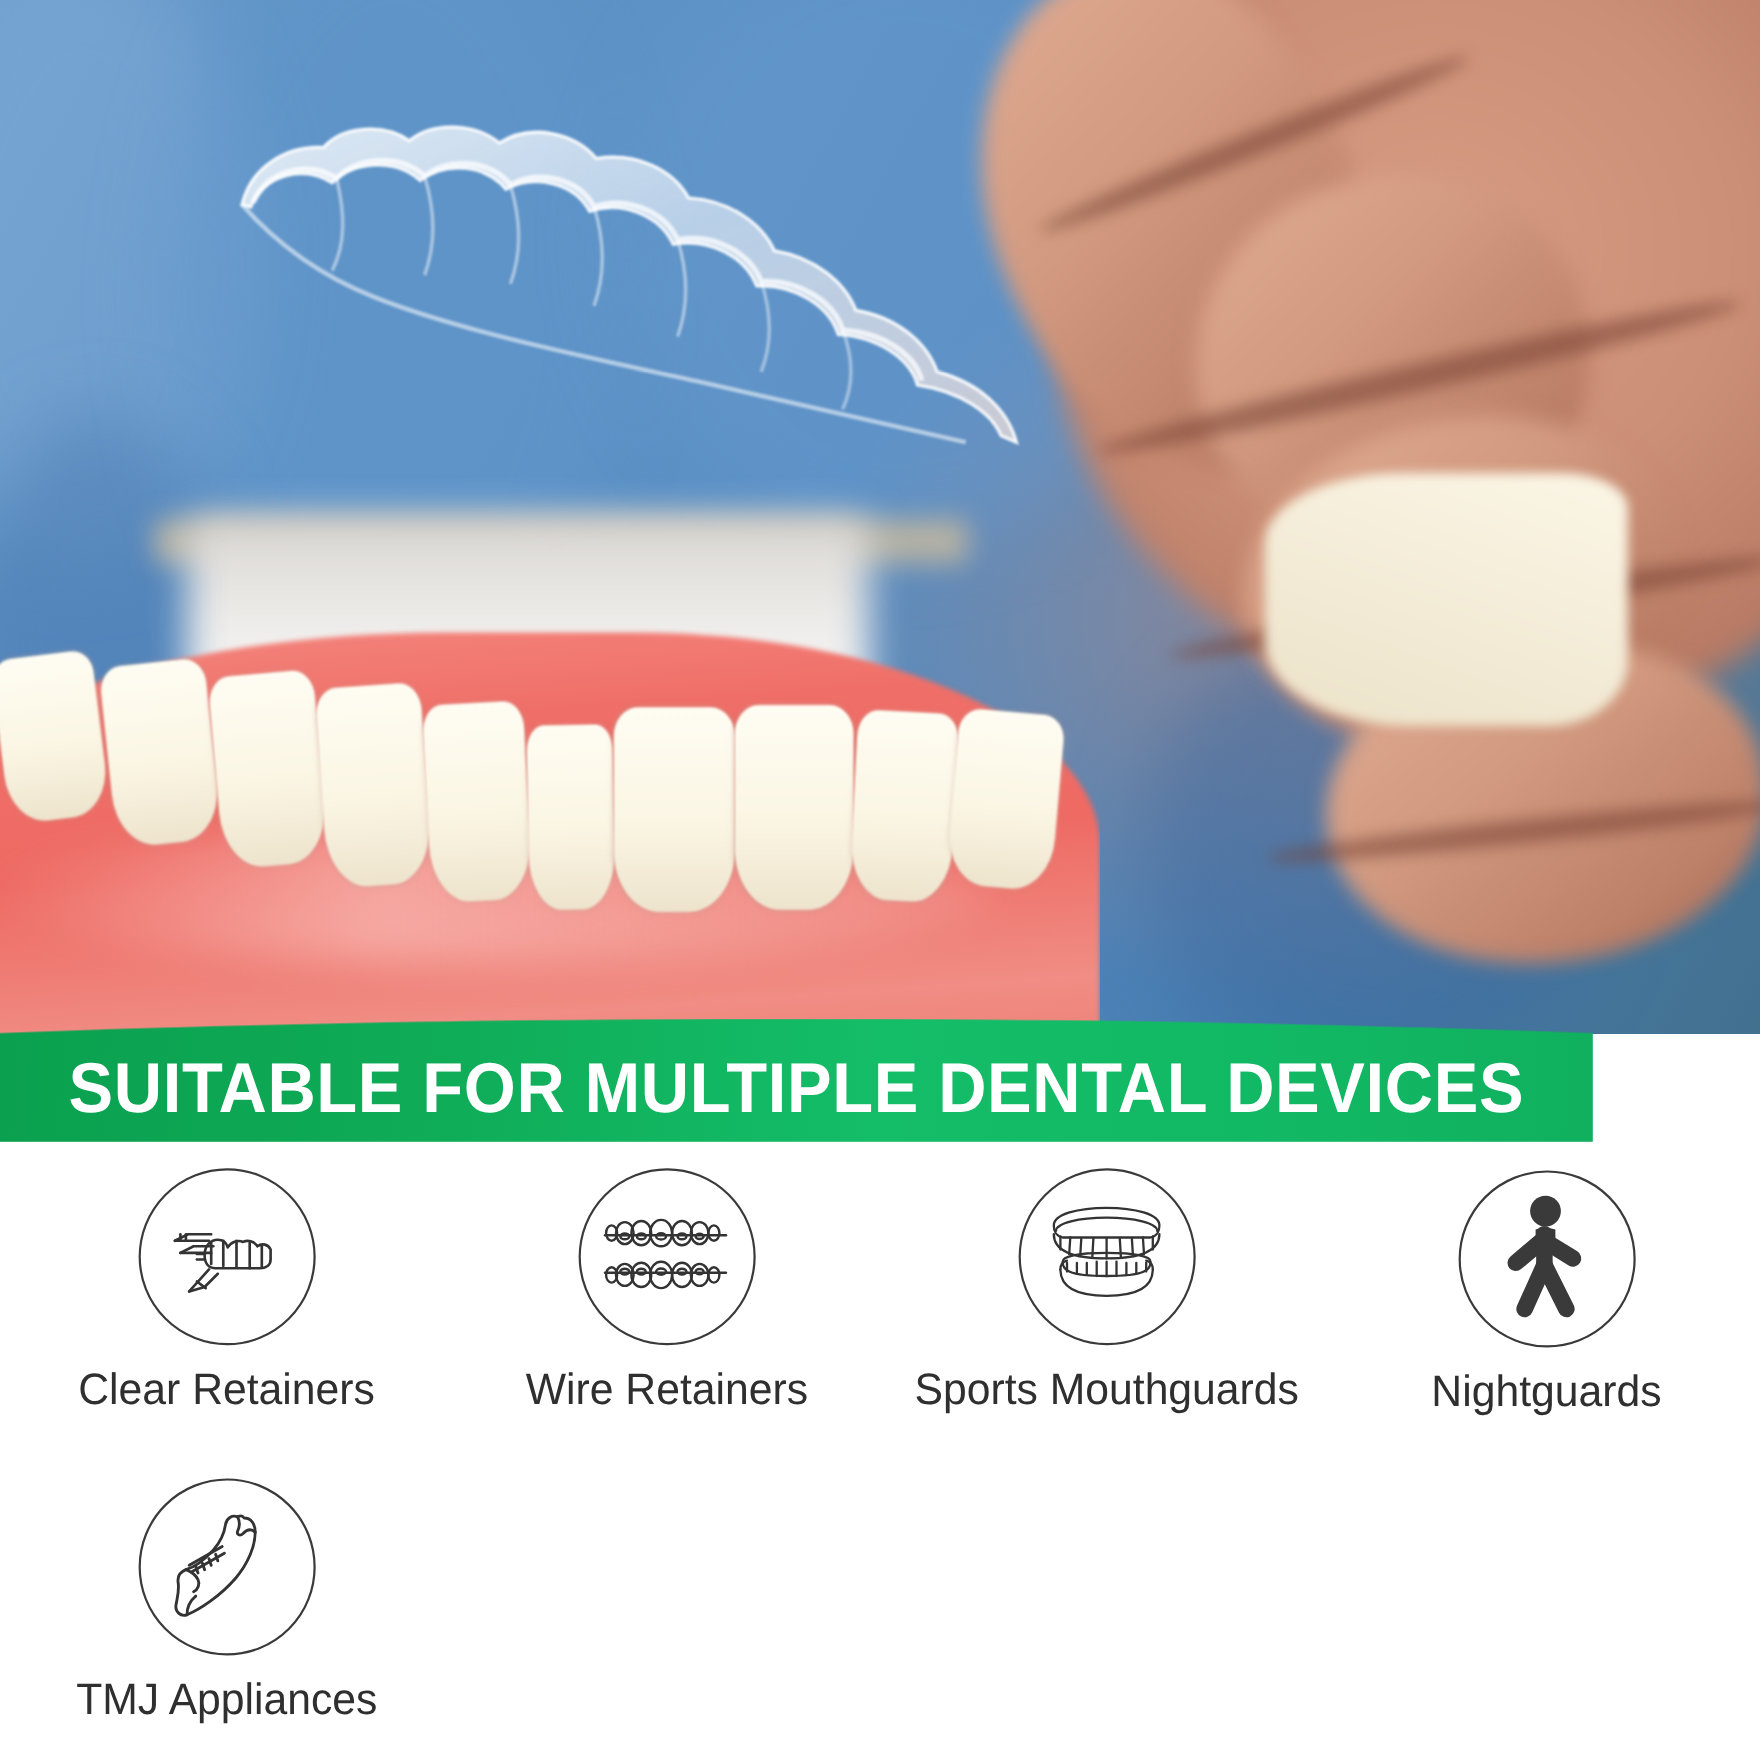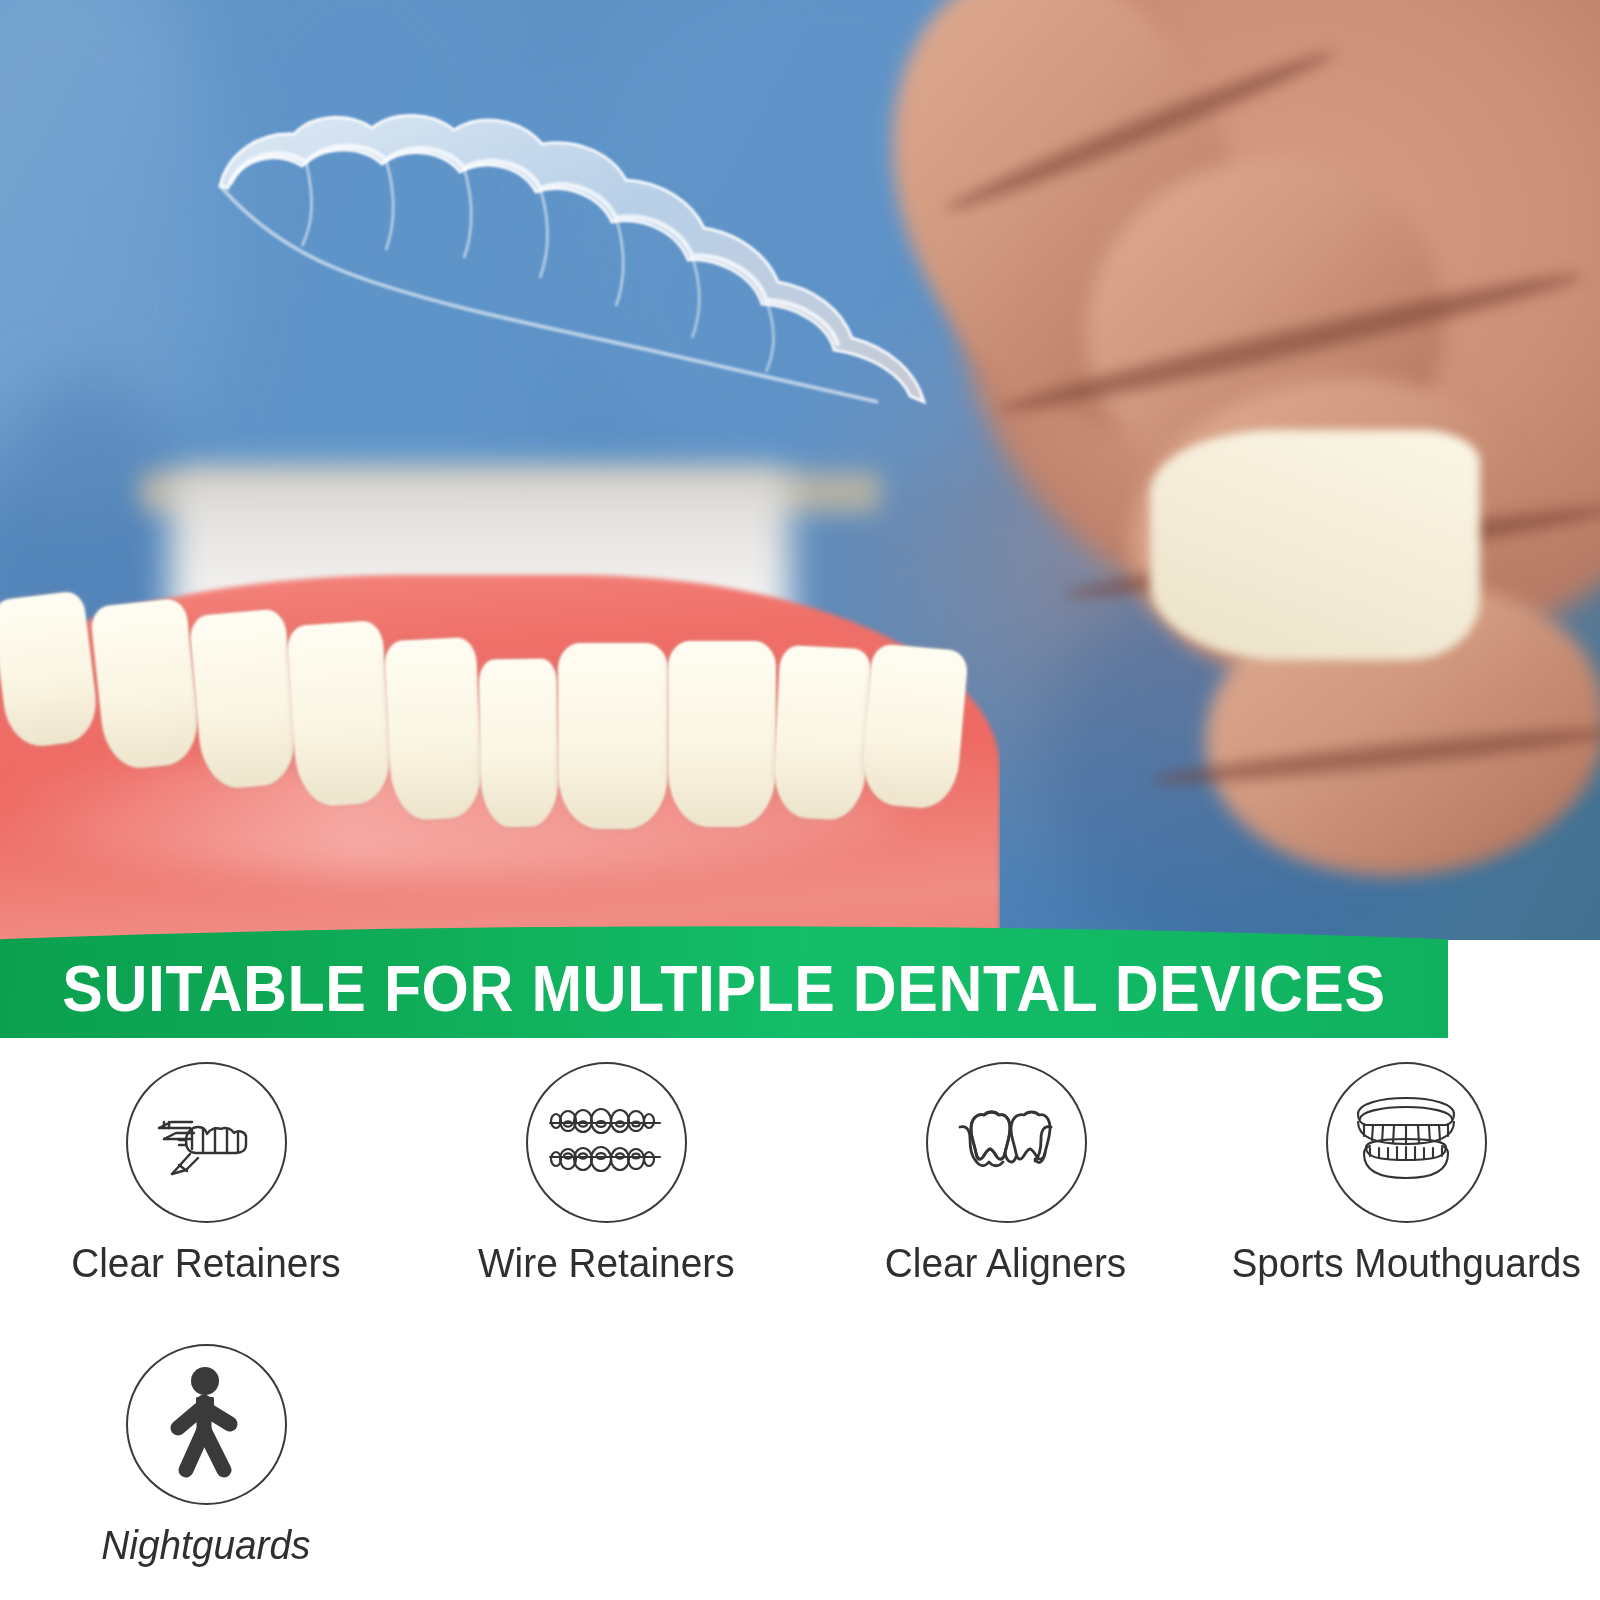--- a/index.html
+++ b/index.html
@@ -114,21 +114,21 @@
     transform:scaleX(0.95); white-space:nowrap;
   }
 
   
   .grid {
     position:absolute; left:0; top:1040px; width:1600px; height:560px;
     display:grid; grid-template-columns:repeat(4,1fr); grid-template-rows:repeat(2,1fr);
   }
   .cell { position:relative; display:flex; flex-direction:column; align-items:center; justify-content:flex-start;margin-left:12px; }
   .cell.r1 { padding-top:22px; }
-  .cell.r2 { padding-top:24px;font-style:italic; }
+  .cell.r2 { padding-top:24px; }
   .circle {
     width:161px; height:161px; border:2px solid #3a3a3a; border-radius:50%;
     display:flex; align-items:center; justify-content:center; background:#fff;
   }
   .circle svg { display:block; }
   .cap {
     margin-top:20px; color:#2f2f2f; font-size:40px; line-height:1;
     font-family:"Liberation Sans Narrow","Liberation Sans", sans-serif;
     font-weight:400; white-space:nowrap; transform:scaleX(0.97);
   }
@@ -278,46 +278,20 @@
             <ellipse cx="36" cy="59" rx="4" ry="2.6"></ellipse>
             <ellipse cx="54" cy="59" rx="4.5" ry="2.8"></ellipse>
             <ellipse cx="73" cy="59" rx="4" ry="2.6"></ellipse>
             <ellipse cx="89" cy="59" rx="3.6" ry="2.4"></ellipse>
           </g>
         </svg>
       </div>
       <div class="cap">Wire Retainers</div>
     </div>
 
-    <div class="cell r1">
-      <div class="circle">
-        <svg width="122" height="92" viewBox="0 0 122 92" fill="none" stroke="#333" stroke-width="2.8" stroke-linecap="round" stroke-linejoin="round">
-          <path d="M15,30 C22,28 25,34 25,42 C25,52 27,60 31,64"></path>
-          <path d="M26,32 C26,22 32,16 39,18 C43,14 50,14 54,18
-                   C60,16 65,22 65,31 C65,40 62,46 60,56 C59,62 55,64 52,60
-                   C49,55 47,52 45,52 C43,52 41,55 38,60 C35,64 32,62 31,56
-                   C29,46 26,40 26,32 Z"></path>
-          <path d="M66,32 C66,22 72,16 79,18 C83,14 90,14 94,18
-                   C100,16 105,22 105,31 C105,40 102,46 100,56
-                   C99,62 95,64 92,60 C89,55 87,52 85,52
-                   C83,52 81,55 78,60 C75,64 72,62 71,56
-                   C69,46 66,40 66,32 Z" transform="translate(-40,0)"></path>
-          <path d="M106,30 C99,28 96,34 96,42 C96,52 94,60 90,64"></path>
-          <path d="M66,32 C66,22 72,16 79,18 C83,14 90,14 94,18
-                   C100,16 105,22 105,31 C105,40 102,46 100,56
-                   C99,62 95,64 92,60 C89,55 87,52 85,52
-                   C83,52 81,55 78,60 C75,64 72,62 71,56
-                   C69,46 66,40 66,32 Z"></path>
-          <path d="M31,64 C35,70 40,70 44,65 C48,70 54,70 58,65"></path>
-          <path d="M60,56 C62,66 68,68 71,60"></path>
-          <path d="M100,56 C98,66 93,68 90,62"></path>
-        </svg>
-      </div>
-      <div class="cap">Clear Aligners</div>
-    </div>
 
     <div class="cell r1">
       <div class="circle">
         <svg width="120" height="102" viewBox="0 0 120 102" fill="none" stroke="#333" stroke-width="2.1" stroke-linecap="round" stroke-linejoin="round">
           <path d="M12,22 C12,12 34,6 60,6 C86,6 108,12 108,22
                    C108,30 104,32 100,33 L20,33 C16,32 12,30 12,22 Z"></path>
           <path d="M14,27 C14,20 35,15 60,15 C85,15 106,20 106,27"></path>
           <path d="M12,30 C12,44 26,52 60,52 C94,52 108,44 108,30"></path>
           <path d="M18,32 L18,44"></path>
             <path d="M27,33 L26,48"></path>
@@ -358,16 +332,38 @@
             <path d="M44,64 L26,104"></path>
             <path d="M44,64 L64,104"></path>
           </g>
           <path d="M36,32 C36,30 54,30 54,32 L54,50 C54,54 36,54 36,50 Z"></path>
         </svg>
       </div>
       <div class="cap">Nightguards</div>
     </div>
 
 
+    <div class="cell r2">
+      <div class="circle">
+        <svg width="100" height="112" viewBox="0 0 100 112" fill="none" stroke="#333" stroke-width="2.6" stroke-linecap="round" stroke-linejoin="round">
+          <path d="M60,10 C55,8 50,11 49,17 C48,24 45,32 38,40
+                   C30,49 20,56 13,58 C8,60 5,64 6,70
+                   C7,78 5,84 4,90 C3,96 8,101 14,99
+                   C26,94 44,82 58,66 C70,52 76,36 76,24
+                   C76,16 72,11 66,11 C64,8 62,9 60,10 Z"></path>
+          <path d="M60,10 C62,14 62,19 60,23 C59,26 62,28 65,25
+                   C68,22 72,20 76,24"></path>
+          <path d="M13,58 C18,60 22,63 24,67 C26,71 24,76 20,78"></path>
+          <path d="M14,99 C14,92 17,86 22,82"></path>
+          <path d="M16,54 L46,37"></path>
+          <path d="M18,60 L48,43"></path>
+          <path d="M22,55 L24,61"></path>
+          <path d="M28,52 L30,58"></path>
+          <path d="M34,48 L36,54"></path>
+          <path d="M40,44 L42,50"></path>
+        </svg>
+      </div>
+      <div class="cap">TMJ Appliances</div>
+    </div>
 
 
   </div>
 </div>
 
 </body></html>

